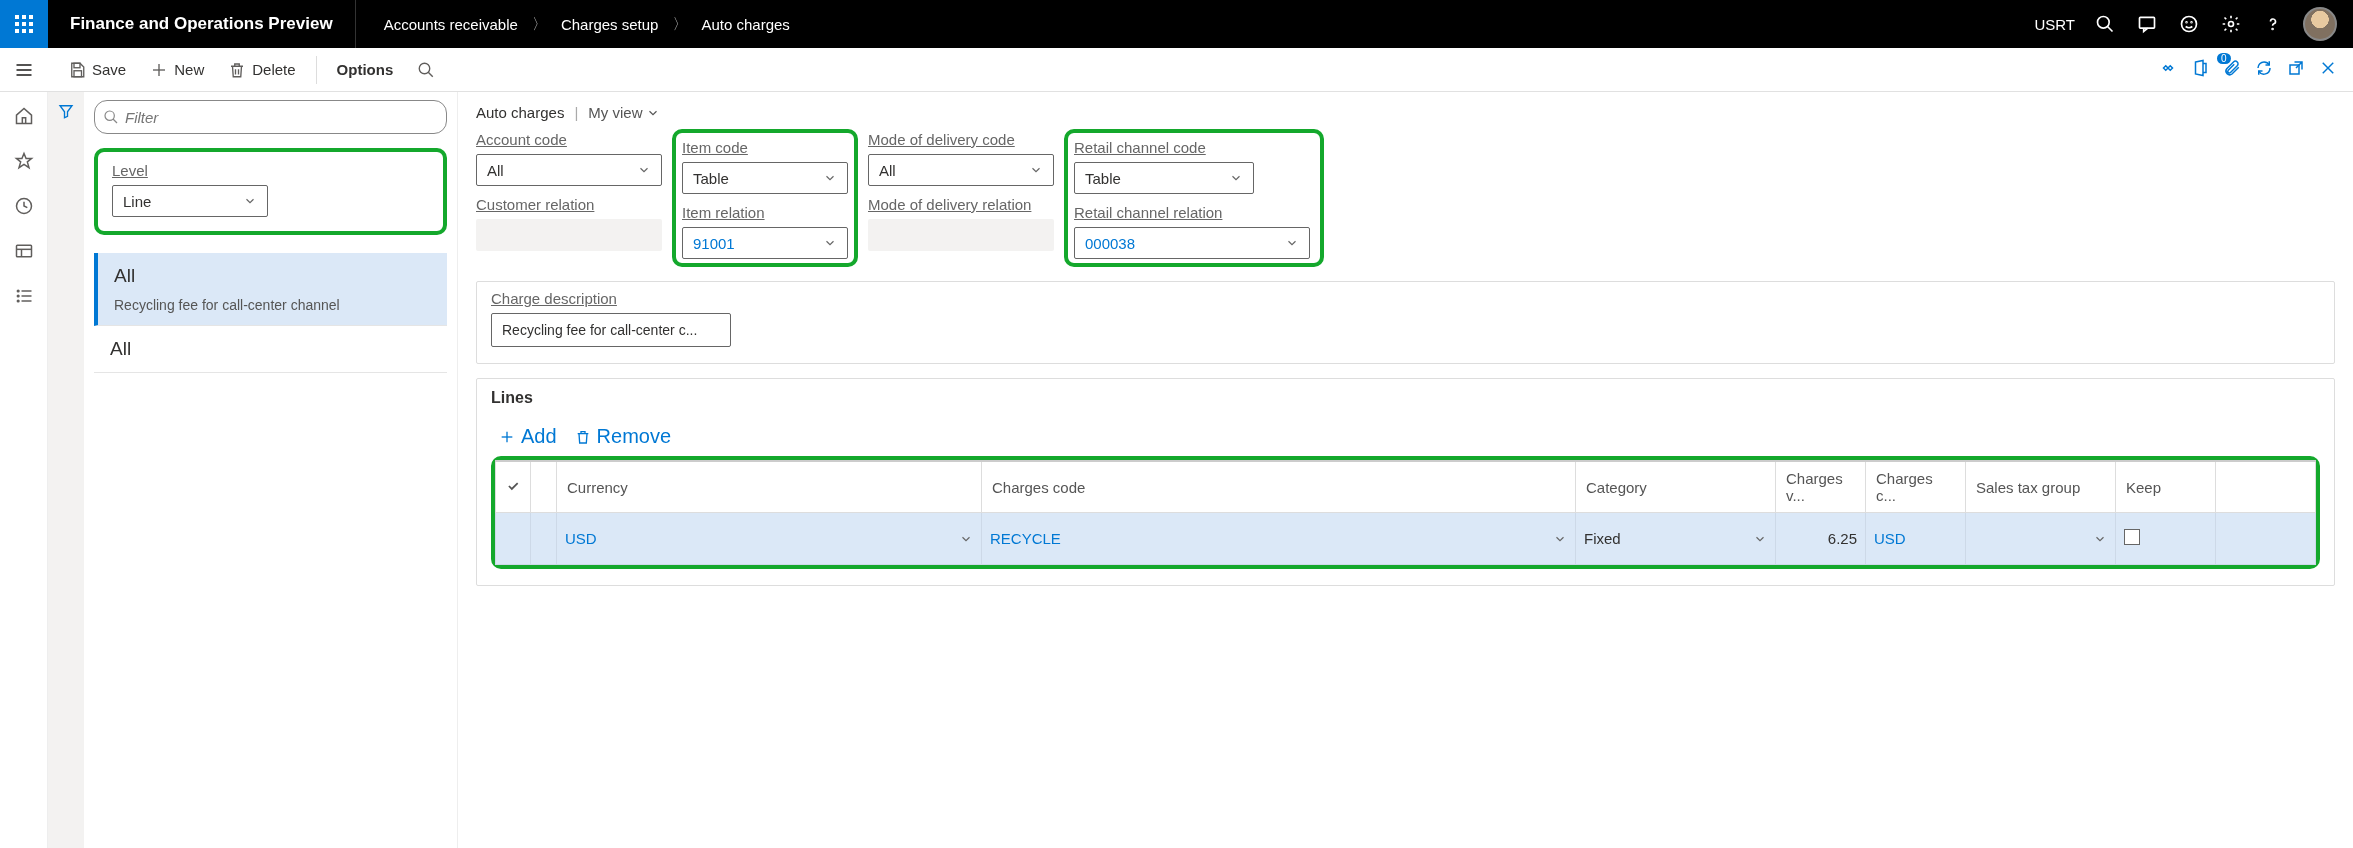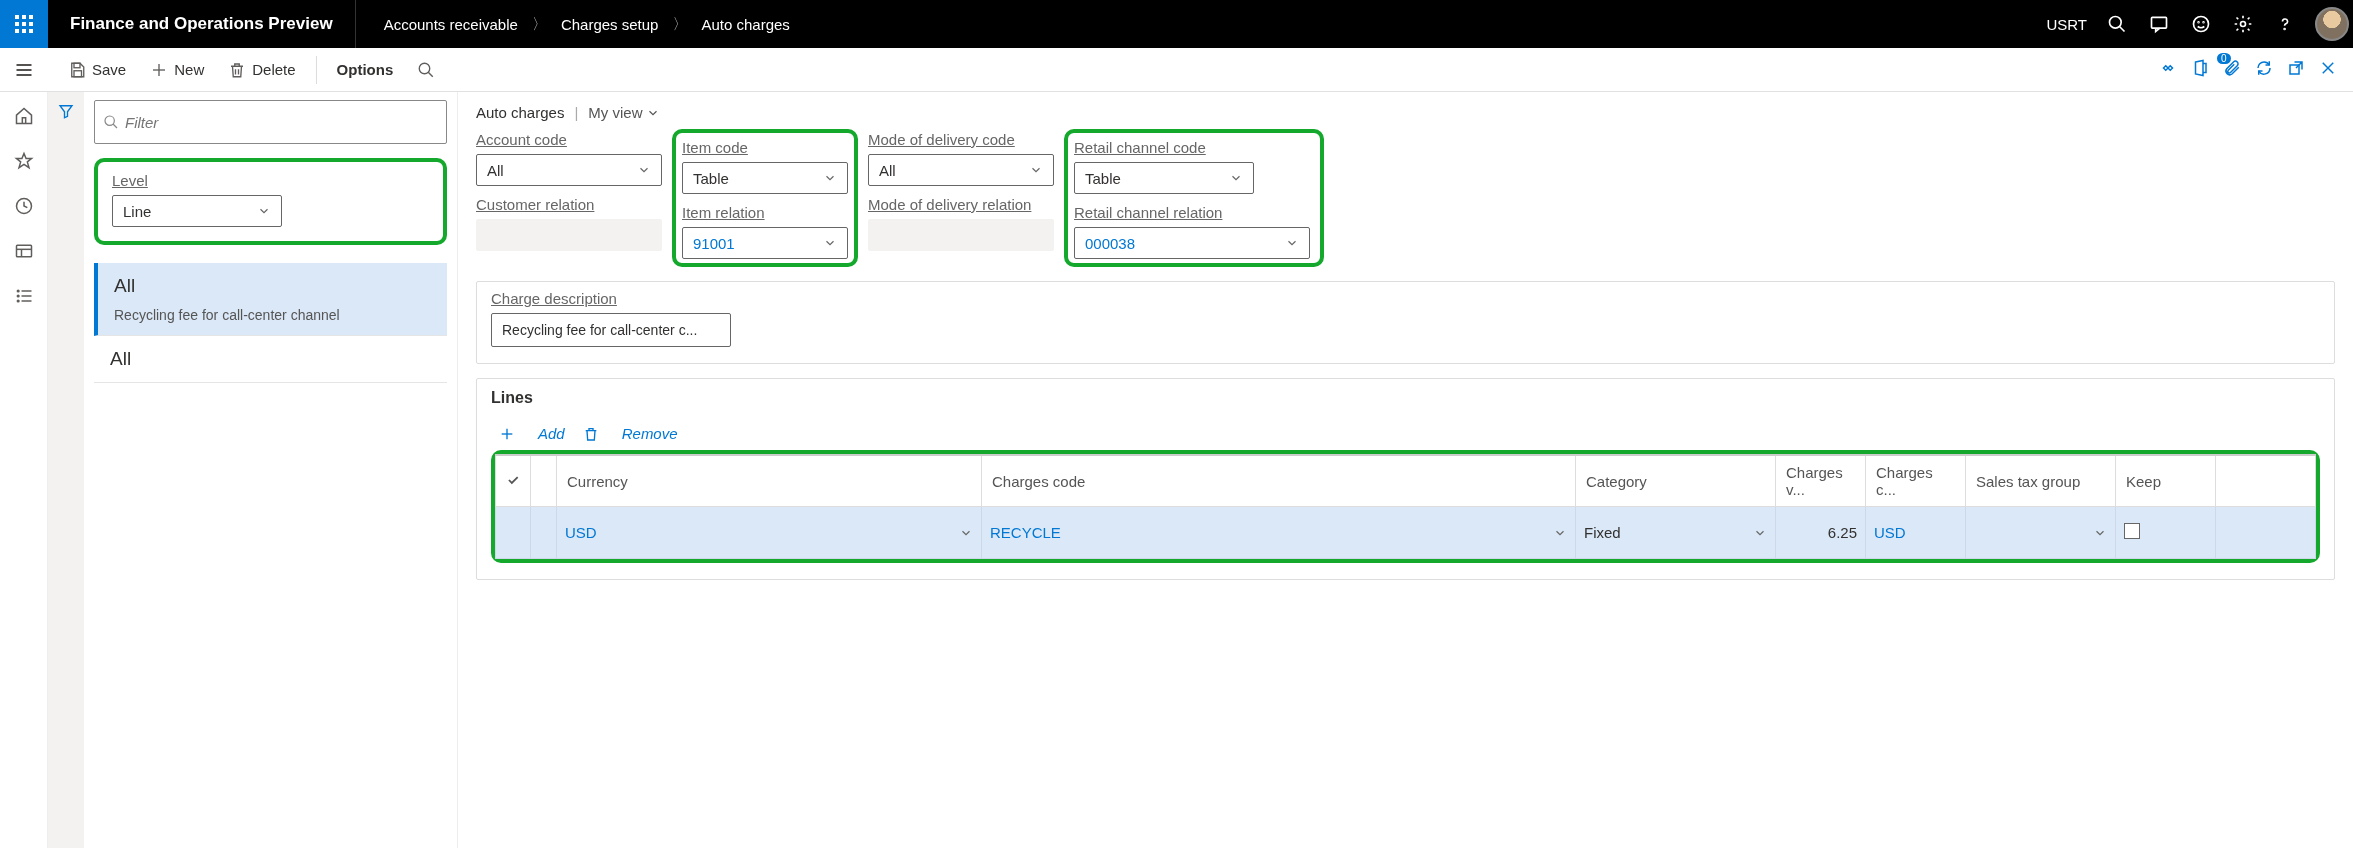--- a/index.html
+++ b/index.html
@@ -6,21 +6,21 @@
   body { background: #fff; font-size: 14px; color: #323130; }
 
   
   .titlebar { background: #000; color: #fff; height: 48px; display: flex; align-items: center; }
   .waffle { width: 48px; height: 48px; background: #0078d4; display:flex; align-items:center; justify-content:center; }
   .waffle svg { fill: #fff; }
   .app-title { font-weight: 600; font-size: 17px; padding: 0 22px; border-right: 1px solid #333; height:48px; display:flex; align-items:center; }
   .breadcrumb { display:flex; align-items:center; gap: 14px; padding-left: 28px; font-size: 15px; }
   .breadcrumb span.sep { color: #aaa; }
   .tb-spacer { flex: 1; }
-  .tb-right { display:flex; align-items:center; gap: 18px; padding-right: 4px; }
+  .tb-right { display:flex; align-items:center; gap: 18px; padding-right: 16px; }
   .tb-right .co { font-size: 15px; }
   .tb-icon { width: 24px; height:24px; display:flex; align-items:center; justify-content:center; }
   .tb-icon svg { stroke:#fff; fill:none; }
   .avatar { width:34px; height:34px; border-radius:50%; background: radial-gradient(circle at 50% 35%, #e8c9a0 0 35%, #807060 36% 100%); border:2px solid #888; }
 
   
   .cmdbar-row { display:flex; align-items:center; height: 44px; border-bottom:1px solid #e1e1e1; }
   .hamburger { width:48px; display:flex; justify-content:center; }
   .cmdbar { display:flex; align-items:center; padding-left: 10px; gap: 4px; flex:1; }
   .cmdbtn { display:flex; align-items:center; gap:6px; padding: 6px 10px; color:#323130; cursor:pointer; font-size:15px; }
@@ -34,21 +34,21 @@
 
   
   .body { display:flex; height: calc(100vh - 92px); }
   .leftrail { width:48px; border-right:1px solid #eee; display:flex; flex-direction:column; align-items:center; gap:22px; padding-top:14px; color:#605e5c; }
   .leftrail svg { stroke:#605e5c; fill:none; }
 
   .navpanel { width: 410px; border-right:1px solid #eee; display:flex; }
   .navpanel .funnel { width:36px; padding-top:10px; display:flex; justify-content:center; background:#f3f2f1; }
   .navpanel .funnel svg { stroke:#0078d4; fill:none; }
   .navinner { flex:1; padding: 8px 10px 0 10px; }
-  .filterbox { display:flex; align-items:center; border:1px solid #888; border-radius:2px; height:44px; padding:16px 8px; gap:6px; }
+  .filterbox { display:flex; align-items:center; border:1px solid #888; border-radius:13px; height:34px; padding:16px 8px; gap:6px; }
   .filterbox input { border:none; outline:none; flex:1; font-size:15px; color:#555; font-style: italic;}
   .filterbox svg { stroke:#888; fill:none; }
 
   .levelgroup { margin-top:14px; padding:10px 12px 14px 14px; }
   .fieldlabel { color:#666; font-size:15px; margin-bottom:6px;text-decoration:underline; }
   .selectbox { border:1px solid #666; height:32px; display:flex; align-items:center; justify-content:space-between; padding:0 10px; border-radius:2px; font-size:15px; background:#fff; }
   .selectbox .val { color:#323130; }
   .selectbox .val.link { color:#0078d4; }
   .selectbox svg { stroke:#666; fill:none; }
 
@@ -68,21 +68,21 @@
   .fcol { width:186px; }
   .fcol .fieldlabel { margin-top:2px; }
   .readonly { height:32px; border:1px solid transparent; background:#f3f2f1; border-radius:2px; }
 
   .section { border:1px solid #ddd; border-radius:2px; margin-top:14px; }
   .section-hdr { padding:10px 14px; font-weight:600; font-size:16px; display:flex; justify-content:space-between; align-items:center; }
   .section-body { padding: 8px 14px 16px 14px; }
   .inputbox { border:1px solid #666; height:34px; padding:0 10px; display:flex; align-items:center; width:240px; border-radius:2px; }
 
   .lines-actions { display:flex; gap:18px; margin:6px 0 8px 8px; }
-  .linkbtn { color:#0078d4; display:flex; align-items:center; gap:23px; cursor:pointer; font-size:15px;font-style:italic; }
+  .linkbtn { color:#0078d4; display:flex; align-items:center; gap:6px; cursor:pointer; font-size:20px; }
   .linkbtn svg { stroke:#0078d4; fill:none; }
 
   table.grid { width:100%; border-collapse:collapse; }
   table.grid th { text-align:left; font-weight:400; padding:8px 10px; border:1px solid #ddd; border-top:2px solid #ccc; color:#555; font-size:15px; background:#fff; }
   table.grid td { padding:16px 8px; border:1px solid #cdd9e8; background:#dbe8f7; font-size:15px; }
   table.grid td .cellsel { display:flex; justify-content:space-between; align-items:center; }
   table.grid td.num { text-align:right; }
   .linkval { color:#0078d4; }
   .checkbox-sq { width:16px; height:16px; border:1px solid #666; background:#fff; display:inline-block; }
   .greenbox { border:4px solid #14a82c; border-radius:10px; }
@@ -265,21 +265,21 @@
       <div class="filterbox">
         <svg width="16" height="16" viewBox="0 0 24 24" stroke-width="1.8">
             <circle cx="10" cy="10" r="7"></circle>
             <line x1="15" y1="15" x2="21" y2="21"></line>
           </svg>
         <input placeholder="Filter" style="">
       </div>
 
       <div class="levelgroup greenbox">
         <div class="fieldlabel">Level</div>
-        <div class="selectbox" style="width:170px">
+        <div class="selectbox" style="width:156px">
           <span class="val">Line</span>
           <svg class="chev" viewBox="0 0 24 24" stroke-width="2">
               <path d="M6 9l6 6 6-6"></path>
             </svg>
         </div>
       </div>
 
       <div class="listitems" id="navitems">
           <div class="listitem selected">
             <div class="li-title">All</div>

